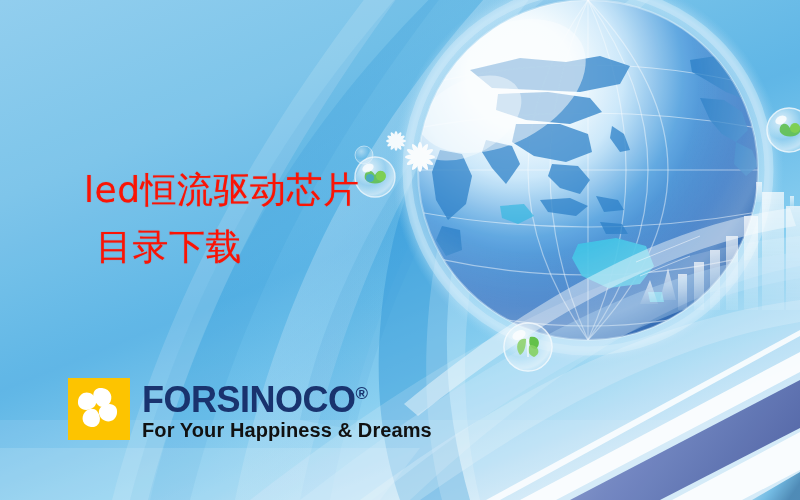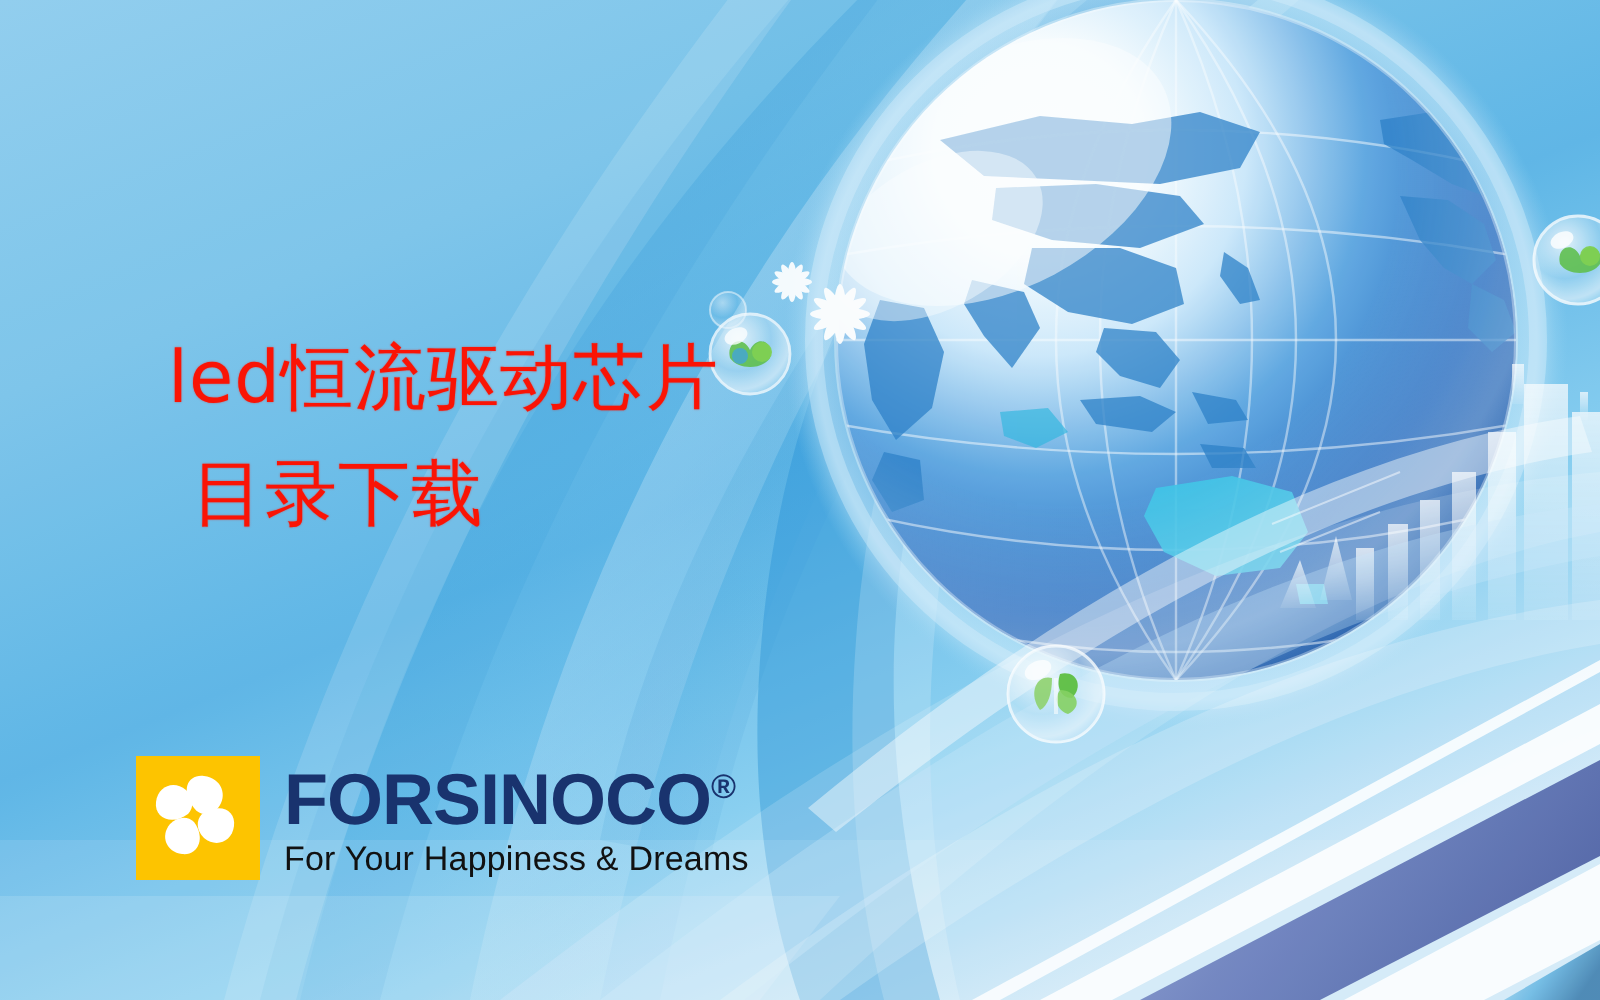--- a/index.html
+++ b/index.html
@@ -73,22 +73,22 @@
     line-height: 36px;
     white-space: nowrap;
   }
   .logo-name .reg {
     font-size: 17px;
     vertical-align: super;
     line-height: 1;
   }
   .logo-tag {
     font-family: "Liberation Sans", "DejaVu Sans", sans-serif;
-    font-size: 17px;
-    font-weight: 400;
+    font-size: 20px;
+    font-weight: 700;
     color: #111111;
     letter-spacing: 0.1px;
     line-height: 20px;
     margin-top: 2px;
     white-space: nowrap;
   }
 </style>
 </head>
 <body>
 

